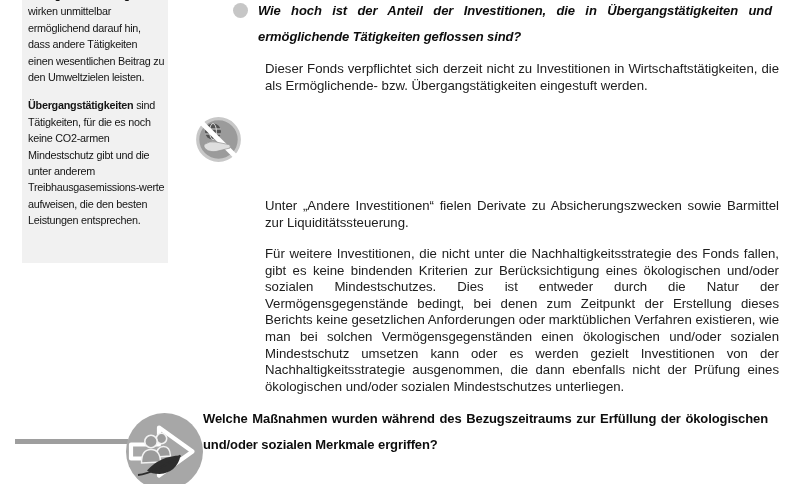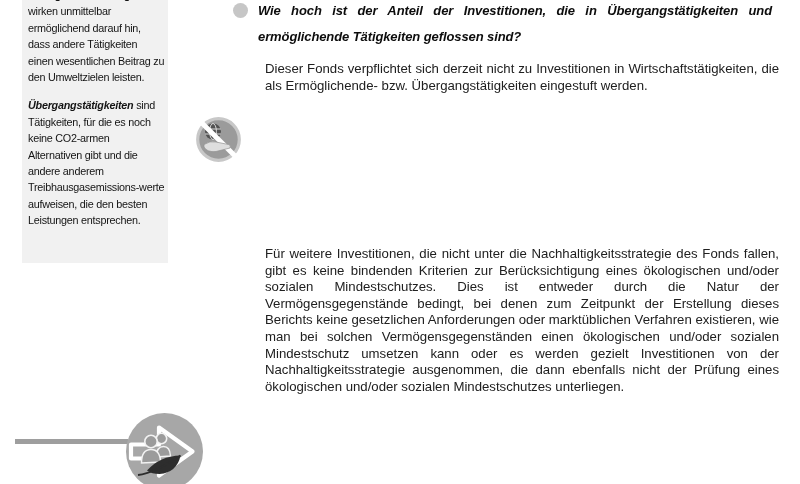--- a/index.html
+++ b/index.html
@@ -13,21 +13,21 @@
   .sidebar {
     position:absolute; left:22px; top:0; width:146px; height:263px;
     background:#f1f1f1; overflow:hidden; box-sizing:border-box;
     padding:0 3px 8px 6px;
     font-size:10.8px; line-height:16.4px; letter-spacing:-0.25px; color:#141414;
   }
   .sidebar p { margin:0; }
   .sidebar .p1 { margin-top:-13px; }  
   .sidebar .p2 { margin-top:12px; }
   .side-term { display:block; white-space:nowrap; font-weight:bold; }
-  .side-term-inline { font-weight:bold;font-style:italic; }
+  .side-term-inline { font-weight:bold; }
 
   
   .q {
     position:absolute; font-weight:bold; text-align:justify;
     font-size:13px; line-height:25.8px; letter-spacing:-0.1px; color:#0d0d0d;
     margin:0;
   }
   .q-italic { font-style:italic; }
   #q1 { left:258px; top:-2px;  width:514px; }
   #q2 { left:258px; top:114px; width:514px; }
@@ -59,49 +59,51 @@
 
 <div class="page">
 
   <aside class="sidebar">
     <p class="p1">
       <b class="side-term">Ermöglichende Tätigkeiten</b>
       <span>wirken unmittelbar ermöglichend darauf hin, dass andere Tätigkeiten einen wesentlichen Beitrag zu den Umweltzielen leisten.</span>
     </p>
     <p class="p2">
       <b class="side-term-inline">Übergangstätigkeiten</b>
-      <span>sind Tätigkeiten, für die es noch keine CO2-armen Alternativen gibt und die andere anderem Treibhausgasemissions-werte aufweisen, die den besten Leistungen entsprechen.</span>
+      <span>sind Tätigkeiten, für die es noch keine CO2-armen Mindestschutz gibt und die unter anderem Treibhausgasemissions-werte aufweisen, die den besten Leistungen entsprechen.</span>
     </p>
   </aside>
 
   <span class="bullet"></span>
   <p id="q1" class="q q-italic">Wie hoch ist der Anteil der Investitionen, die in Übergangstätigkeiten und ermöglichende Tätigkeiten geflossen sind?</p>
   <p id="a1" class="a">Dieser Fonds verpflichtet sich derzeit nicht zu Investitionen in Wirtschaftstätigkeiten, die als Ermöglichende- bzw. Übergangstätigkeiten eingestuft werden.</p>
 
   <span class="icon-q2">
     <svg viewBox="0 0 47 47" aria-hidden="true">
       <circle cx="23.5" cy="23.5" r="20.8" fill="#9b9b9b" stroke="#c8c8c8" stroke-width="3.2"></circle>
       <circle cx="18" cy="15.5" r="8" fill="#525252"></circle>
       <g stroke="#e8e8e8" stroke-width="0.9" fill="none">
         <ellipse cx="18" cy="15.5" rx="3.4" ry="8"></ellipse>
         <path d="M10.2,13 h15.6 M10.2,18 h15.6"></path>
       </g>
       <rect x="21" y="-1" width="5" height="49" fill="#ffffff" transform="rotate(-45 23.5 23.5)"></rect>
       <path d="M9,28.5 Q15,24.5 21,26 L33.5,28.5 Q36.5,29.5 35,32 L21,35.5 Q12,36.5 9,31 Z" fill="#dedede" stroke="#909090" stroke-width="0.7"></path>
     </svg>
   </span>
+  <p id="a2a" class="a">Unter „Andere Investitionen“ fielen Derivate zu Absicherungszwecken sowie Barmittel zur Liquiditätssteuerung.</p>
   <p id="a2b" class="a">Für weitere Investitionen, die nicht unter die Nachhaltigkeitsstrategie des Fonds fallen, gibt es keine bindenden Kriterien zur Berücksichtigung eines ökologischen und/oder sozialen Mindestschutzes. Dies ist entweder durch die Natur der Vermögensgegenstände bedingt, bei denen zum Zeitpunkt der Erstellung dieses Berichts keine gesetzlichen Anforderungen oder marktüblichen Verfahren existieren, wie man bei solchen Vermögensgegenständen einen ökologischen und/oder sozialen Mindestschutz umsetzen kann oder es werden gezielt Investitionen von der Nachhaltigkeitsstrategie ausgenommen, die dann ebenfalls nicht der Prüfung eines ökologischen und/oder sozialen Mindestschutzes unterliegen.</p>
 
   <span class="connector"></span>
   <span class="icon-q3">
     <svg viewBox="0 0 77 77" aria-hidden="true">
       <circle cx="38.5" cy="38.5" r="38.5" fill="#a7a7a7"></circle>
       <path d="M5,31.5 L33,31.5 L33,14.5 L66.5,38.5 L33,62.5 L33,45.5 L5,45.5 Z" fill="none" stroke="#ffffff" stroke-width="4.2" stroke-linejoin="round"></path>
       <circle cx="35.5" cy="25.5" r="5.2" fill="#9b9b9b" stroke="#f2f2f2" stroke-width="1.6"></circle>
       <path d="M30.5,44 Q30.5,33.5 37.5,33.5 Q44,33.5 44.5,43 Z" fill="#9b9b9b" stroke="#f2f2f2" stroke-width="1.4"></path>
       <circle cx="25" cy="28.5" r="6.2" fill="#9b9b9b" stroke="#f2f2f2" stroke-width="1.6"></circle>
       <path d="M15.5,50 Q15.5,36.5 25,36.5 Q34,36.5 34.5,49 Z" fill="#9b9b9b" stroke="#f2f2f2" stroke-width="1.4"></path>
       <path d="M21,57.5 Q34,43 54.5,42.5 Q51,59.5 33.5,61 Q26,61 21,57.5 Z" fill="#2d2d2d"></path>
       <path d="M12,62 Q28,60.5 54.5,42.5" fill="none" stroke="#2d2d2d" stroke-width="2"></path>
     </svg>
   </span>
+  <p id="q3" class="q">Welche Maßnahmen wurden während des Bezugszeitraums zur Erfüllung der ökologischen und/oder sozialen Merkmale ergriffen?</p>
 
 </div>
 
 </body></html>

